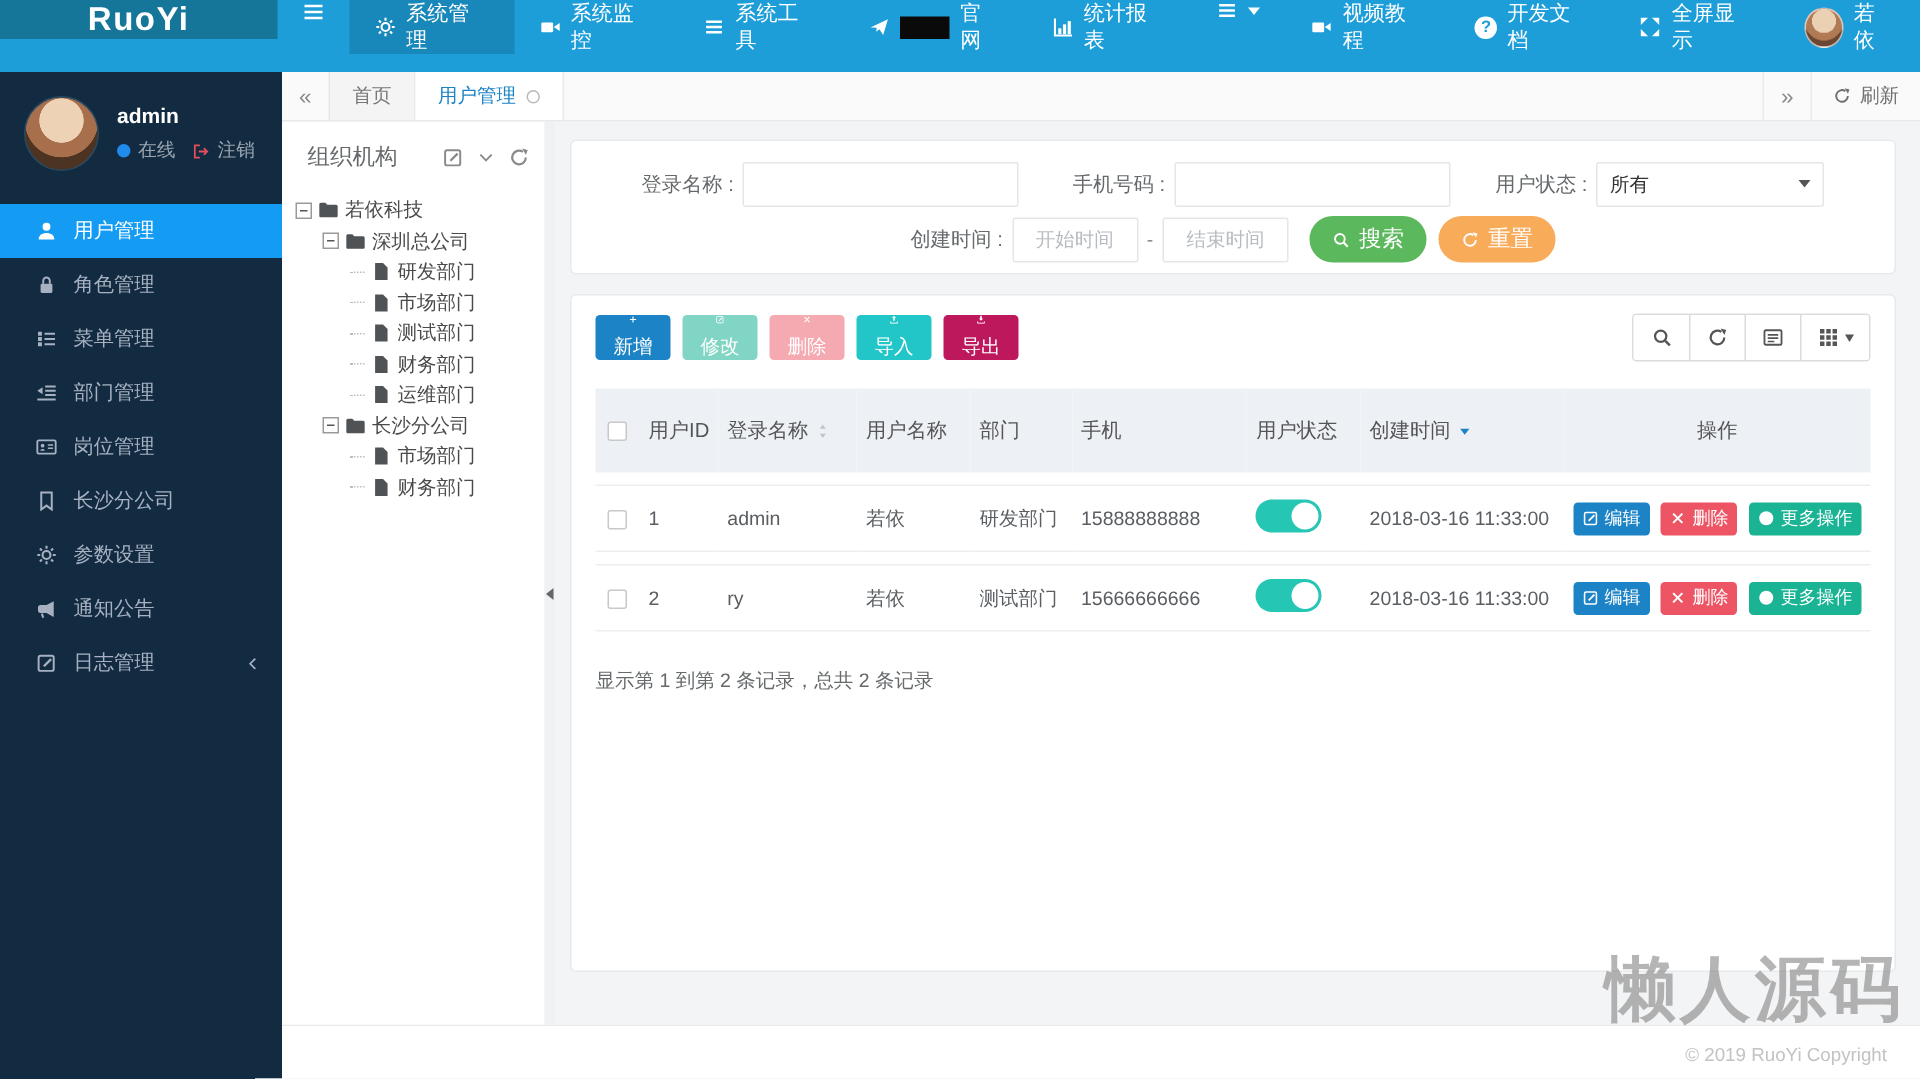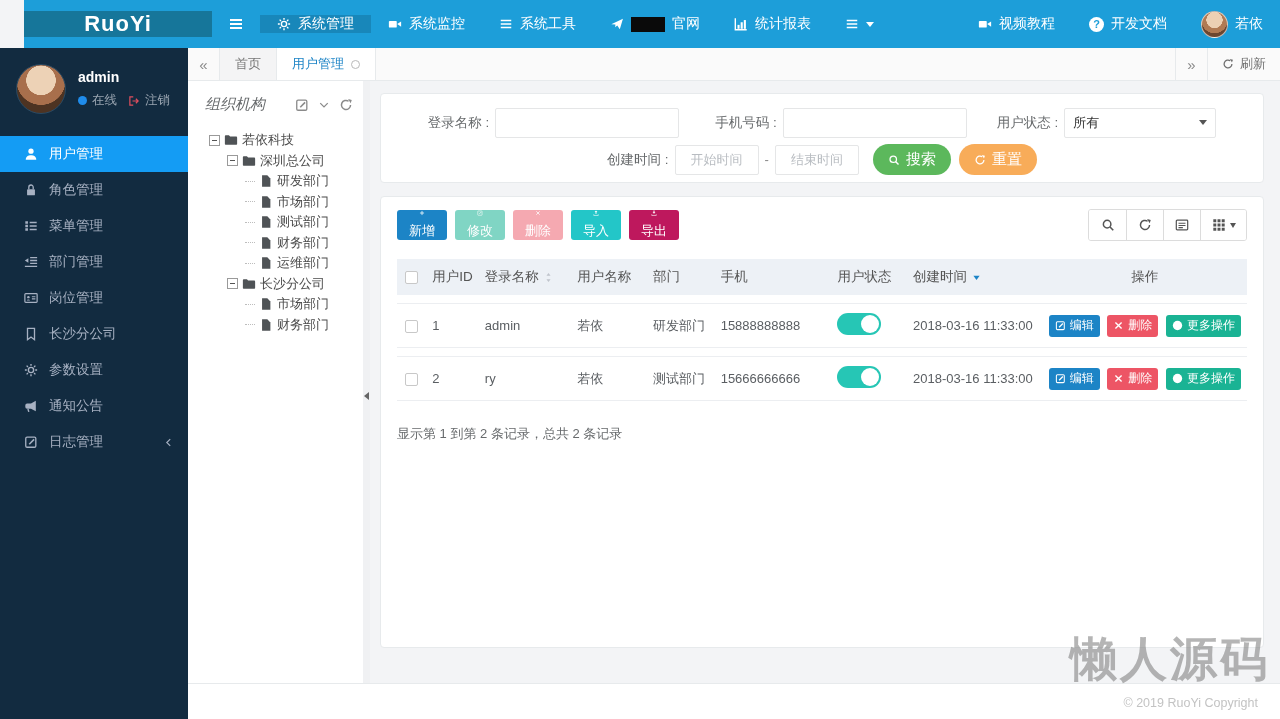--- a/index.html
+++ b/index.html
@@ -4,21 +4,21 @@
 <style>
   * { margin:0; padding:0; box-sizing:border-box; }
   html,body { width:1280px; height:719px; }
   body { position:relative; overflow:hidden; background:#f3f4f6;
          font-family:"Liberation Sans","DejaVu Sans",sans-serif; font-size:13px; color:#676a6c; }
   svg.ic { width:14px; height:14px; flex:0 0 auto; }
   svg.ic12 { width:12px; height:12px; } svg.ic11 { width:11px; height:11px; }
   svg.ic16 { width:16px; height:16px; }
 
   
-  .navbar { position:absolute; top:0; left:0; right:0; height:48px; background:#1d9ed9; display:flex; align-items:center; z-index:10;margin-left:24px; }
+  .navbar { position:absolute; top:0; left:0; right:0; height:48px; background:#1d9ed9; display:flex; align-items:flex-start; z-index:10; }
   .logo { width:188px; background:#16769a; color:#fff; font-size:22px; font-weight:bold; letter-spacing:1px;
           display:flex; align-items:center; justify-content:center; }
   .nav-item { display:flex; align-items:center; gap:7px; padding:0 17px; color:#fff; font-size:14px; cursor:pointer; }
   .nav-item.active { background:rgba(0,0,0,.14); }
   .nav-toggle { padding:0 16px; }
   .nav-right { margin-left:auto; display:flex; }
   .censor { display:inline-block; width:34px; height:15px; background:#0a0a0a; vertical-align:middle; }
   .q-circle { width:15px; height:15px; border-radius:50%; background:#fff; color:#1d9ed9; font-weight:bold; font-size:11px;
               display:inline-flex; align-items:center; justify-content:center; }
   .q-circle::after { content:"?"; }
@@ -45,23 +45,23 @@
   .tab { display:flex; align-items:center; gap:7px; padding:0 15px; color:#777; border-right:1px solid #e7eaec; background:#f4f4f5; cursor:pointer; }
   .tab.active { background:#fff; color:#1c84c6; }
   .tab-close { width:9px; height:9px; border:1px solid #b9b9b9; border-radius:50%; }
   .tabbar-right { margin-left:auto; display:flex; }
   .tab-arrow.right { border-right:none; border-left:1px solid #e7eaec; }
   .tab-refresh { display:flex; align-items:center; gap:6px; padding:0 14px; color:#6f6f6f; border-left:1px solid #e7eaec; cursor:pointer; }
 
   
   .tree-panel { position:absolute; left:188px; top:81px; width:175px; bottom:36px; background:#fff; z-index:7; }
   .tree-header { display:flex; align-items:center; padding:14px 10px 8px 17px; color:#676a6c; }
-  .tree-title { font-size:15px; flex:1;font-style:italic; }
+  .tree-title { font-size:15px; flex:1; }
   .tree-tools { display:flex; gap:9px; color:#8a8a8a; align-items:center; }
-  .tree { padding:8px 0 0 21px; color:#4a4a4a; }
+  .tree { padding:8px 0 0 9px; color:#4a4a4a; }
   .tnode { display:flex; align-items:center; gap:4px; height:20.5px; font-size:13px; cursor:pointer; white-space:nowrap; }
   .tnode.lvl1 { padding-left:18px; } .tnode.lvl2 { padding-left:36px; }
   .expander { width:11px; height:11px; border:1px solid #9a9a9a; background:#fff; position:relative; flex:0 0 auto; }
   .expander::after { content:""; position:absolute; left:2px; right:2px; top:4px; border-top:1px solid #555; }
   .conn { width:10px; border-top:1px dotted #bdbdbd; flex:0 0 auto; }
   .tree .ic { color:#4f5356; }
   .splitter { position:absolute; left:363px; top:81px; width:7px; bottom:36px; background:#f0f1f3; z-index:7; }
   .split-handle { position:absolute; top:298px; left:0; width:7px; height:34px; display:flex; align-items:center; justify-content:center; color:#555; cursor:pointer; }
   .split-handle::after { content:""; border-top:4px solid transparent; border-bottom:4px solid transparent; border-right:5px solid #666; }
 
@@ -91,21 +91,21 @@
   .btn.b-del { background:#ed5565; opacity:.5; cursor:not-allowed; }
   .btn.b-imp { background:#23c6c8; }
   .btn.b-exp { background:#be185d; margin-right:0; }
   .tool-group { margin-left:auto; display:flex; border:1px solid #dcdcdc; border-radius:3px; overflow:hidden; }
   .tool-btn { width:37px; height:30px; background:#fff; display:flex; align-items:center; justify-content:center; gap:4px; color:#555; border-left:1px solid #dcdcdc; cursor:pointer; }
   .tool-btn:first-child { border-left:none; }
   .tool-btn.wide { width:46px; }
   .tool-btn .caret { border-top-color:#555; border-left-width:3.5px; border-right-width:3.5px; }
 
   table.grid { width:100%; border-collapse:separate; border-spacing:0 8px; margin-top:10px; }
-  .grid th { background:#edf1f6; color:#555; font-weight:normal; font-size:13.5px; text-align:left; padding:9px 6px; white-space:nowrap; }
+  .grid th { background:#edf1f6; color:#555; font-weight:normal; font-size:13.5px; text-align:left; padding:19px 6px; white-space:nowrap; }
   .grid th.center, .grid td.center { text-align:center; }
   .grid td { background:#fff; border-top:1px solid #eceef1; border-bottom:1px solid #eceef1; padding:9px 6px; color:#5a5e62; font-size:13px; white-space:nowrap; }
   .th-flex { display:inline-flex; align-items:center; gap:4px; }
   .sort-icon { color:#c0c4cc; } .sort-desc { color:#1c84c6; }
   .cbx { display:inline-block; width:13px; height:13px; border:1px solid #c8c8c8; border-radius:2px; background:#fff; vertical-align:middle; cursor:pointer; }
   .toggle { width:44px; height:22px; border-radius:11px; background:#26c6b5; position:relative; display:inline-block; cursor:pointer; }
   .toggle::after { content:""; position:absolute; right:2px; top:2px; width:18px; height:18px; border-radius:50%; background:#fff; }
   .abtn { height:22px; border:none; border-radius:3px; color:#fff; font-size:12px; display:inline-flex; align-items:center; gap:4px; padding:0 6px; margin-right:4px; cursor:pointer; font-family:inherit; }
   .a-edit { background:#1c84c6; } .a-del { background:#ed5565; } .a-more { background:#1ab394; margin-right:0; }
   .summary { margin-top:16px; color:#676a6c; font-size:13px; }
@@ -281,20 +281,26 @@
   <div class="nav-right">
     <div class="nav-item">
       <svg class="ic">
           <use href="#i-video"></use>
         </svg>
       <span>视频教程</span>
     </div>
     <div class="nav-item">
       <span class="q-circle"></span>
       <span>开发文档</span>
+    </div>
+    <div class="nav-item">
+      <svg class="ic">
+          <use href="#i-expand"></use>
+        </svg>
+      <span>全屏显示</span>
     </div>
     <div class="nav-item">
       <span class="avatar-sm"></span>
       <span>若依</span>
     </div>
   </div>
 </header>
 
 <aside class="sidebar">
   <div class="user-panel">

